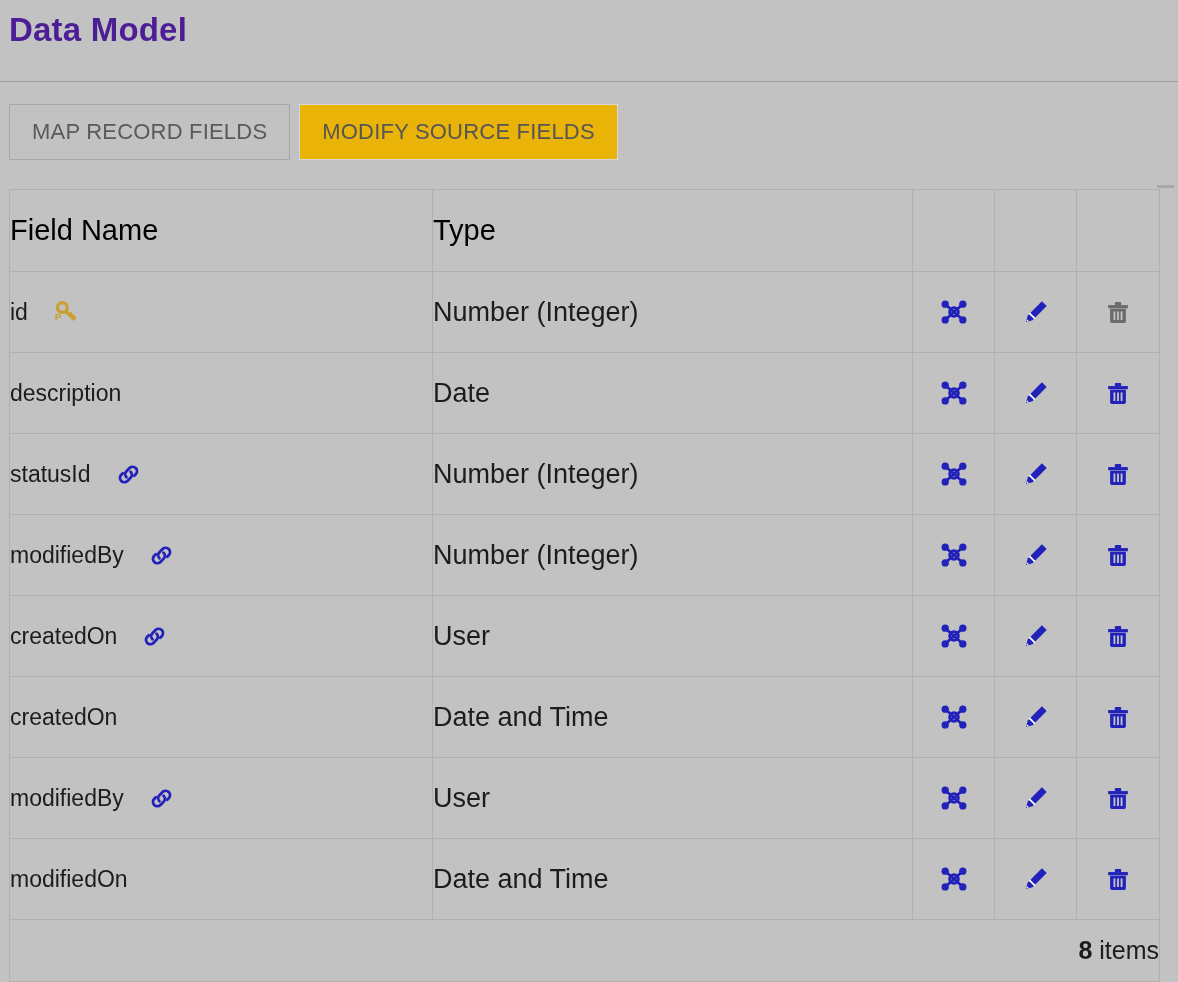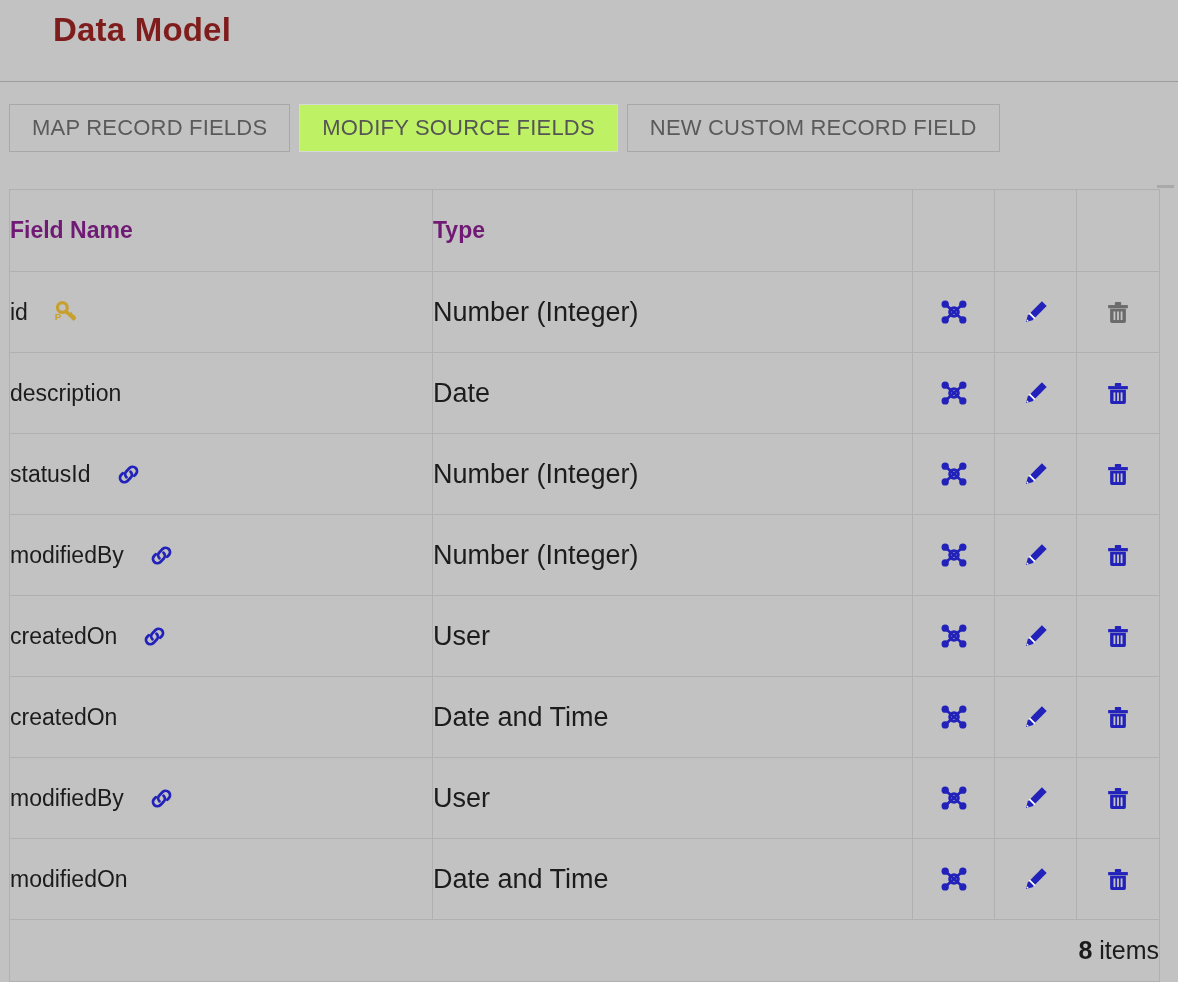--- a/index.html
+++ b/index.html
@@ -11,56 +11,55 @@
     overflow: hidden;
   }
   .page { position: relative; width: 1178px; height: 982px; }
 
   
   .page-title {
     position: absolute;
     left: 9px; top: 8px;
     font-size: 33px;
     font-weight: 600;
-    color: #7f1d1d;
+    color: #4c1d95;
     letter-spacing: 0.2px;
     line-height: 44px;
-    margin-left: 44px;
   }
   .header-rule {
     position: absolute;
     left: 0; top: 81px;
     width: 1178px; height: 1px;
     background: #9d9d9d;
   }
 
   
   .tabstrip {
     position: absolute;
     left: 9px; top: 104px;
     display: flex;
     align-items: flex-start;
     gap: 9px;
   }
   .tab {
-    height: 48px;
+    height: 56px;
     padding: 0 22px;
     display: flex;
     align-items: center;
     justify-content: center;
     font-size: 22px;
     color: #5a5a5a;
     background: #c2c2c2;
     border: 1px solid #a8a8a8;
     letter-spacing: 0.2px;
     white-space: nowrap;
     cursor: pointer;
   }
   .tab.active {
-    background: #bef264;
+    background: #eab308;
     border: 1px solid #d8d8d8;
     color: #555555;
   }
 
   
   .table-wrap {
     position: absolute;
     left: 9px; top: 189px;
     width: 1150px;
   }
@@ -76,23 +75,23 @@
     table-layout: fixed;
   }
   table.grid th, table.grid td {
     border: 1px solid #b0b0b0;
     background: #c2c2c2;
     padding: 0;
   }
   thead th {
     height: 82px;
     text-align: left;
-    font-size: 23px;
-    font-weight: 700;
-    color: #701a75;
+    font-size: 29px;
+    font-weight: 400;
+    color: #000000;
     padding-left: 20px;
     vertical-align: middle;
   }
   tbody td { height: 81px; vertical-align: middle; }
   td.c-name {
     font-size: 23px;
     color: #1c1c1c;
     padding-left: 20px;
     white-space: nowrap;
   }
@@ -128,23 +127,20 @@
 
   <h1 class="page-title">Data Model</h1>
   <div class="header-rule"></div>
 
   <div class="tabstrip" id="tabstrip">
       <div class="tab">
         <span>MAP RECORD FIELDS</span>
       </div>
       <div class="tab active">
         <span>MODIFY SOURCE FIELDS</span>
-      </div>
-      <div class="tab">
-        <span>NEW CUSTOM RECORD FIELD</span>
       </div>
     </div>
 
   <div class="scroll-nub"></div>
 
   <div class="table-wrap">
     <table class="grid">
       <colgroup>
         <col style="width:423px">
           <col style="width:480px">

